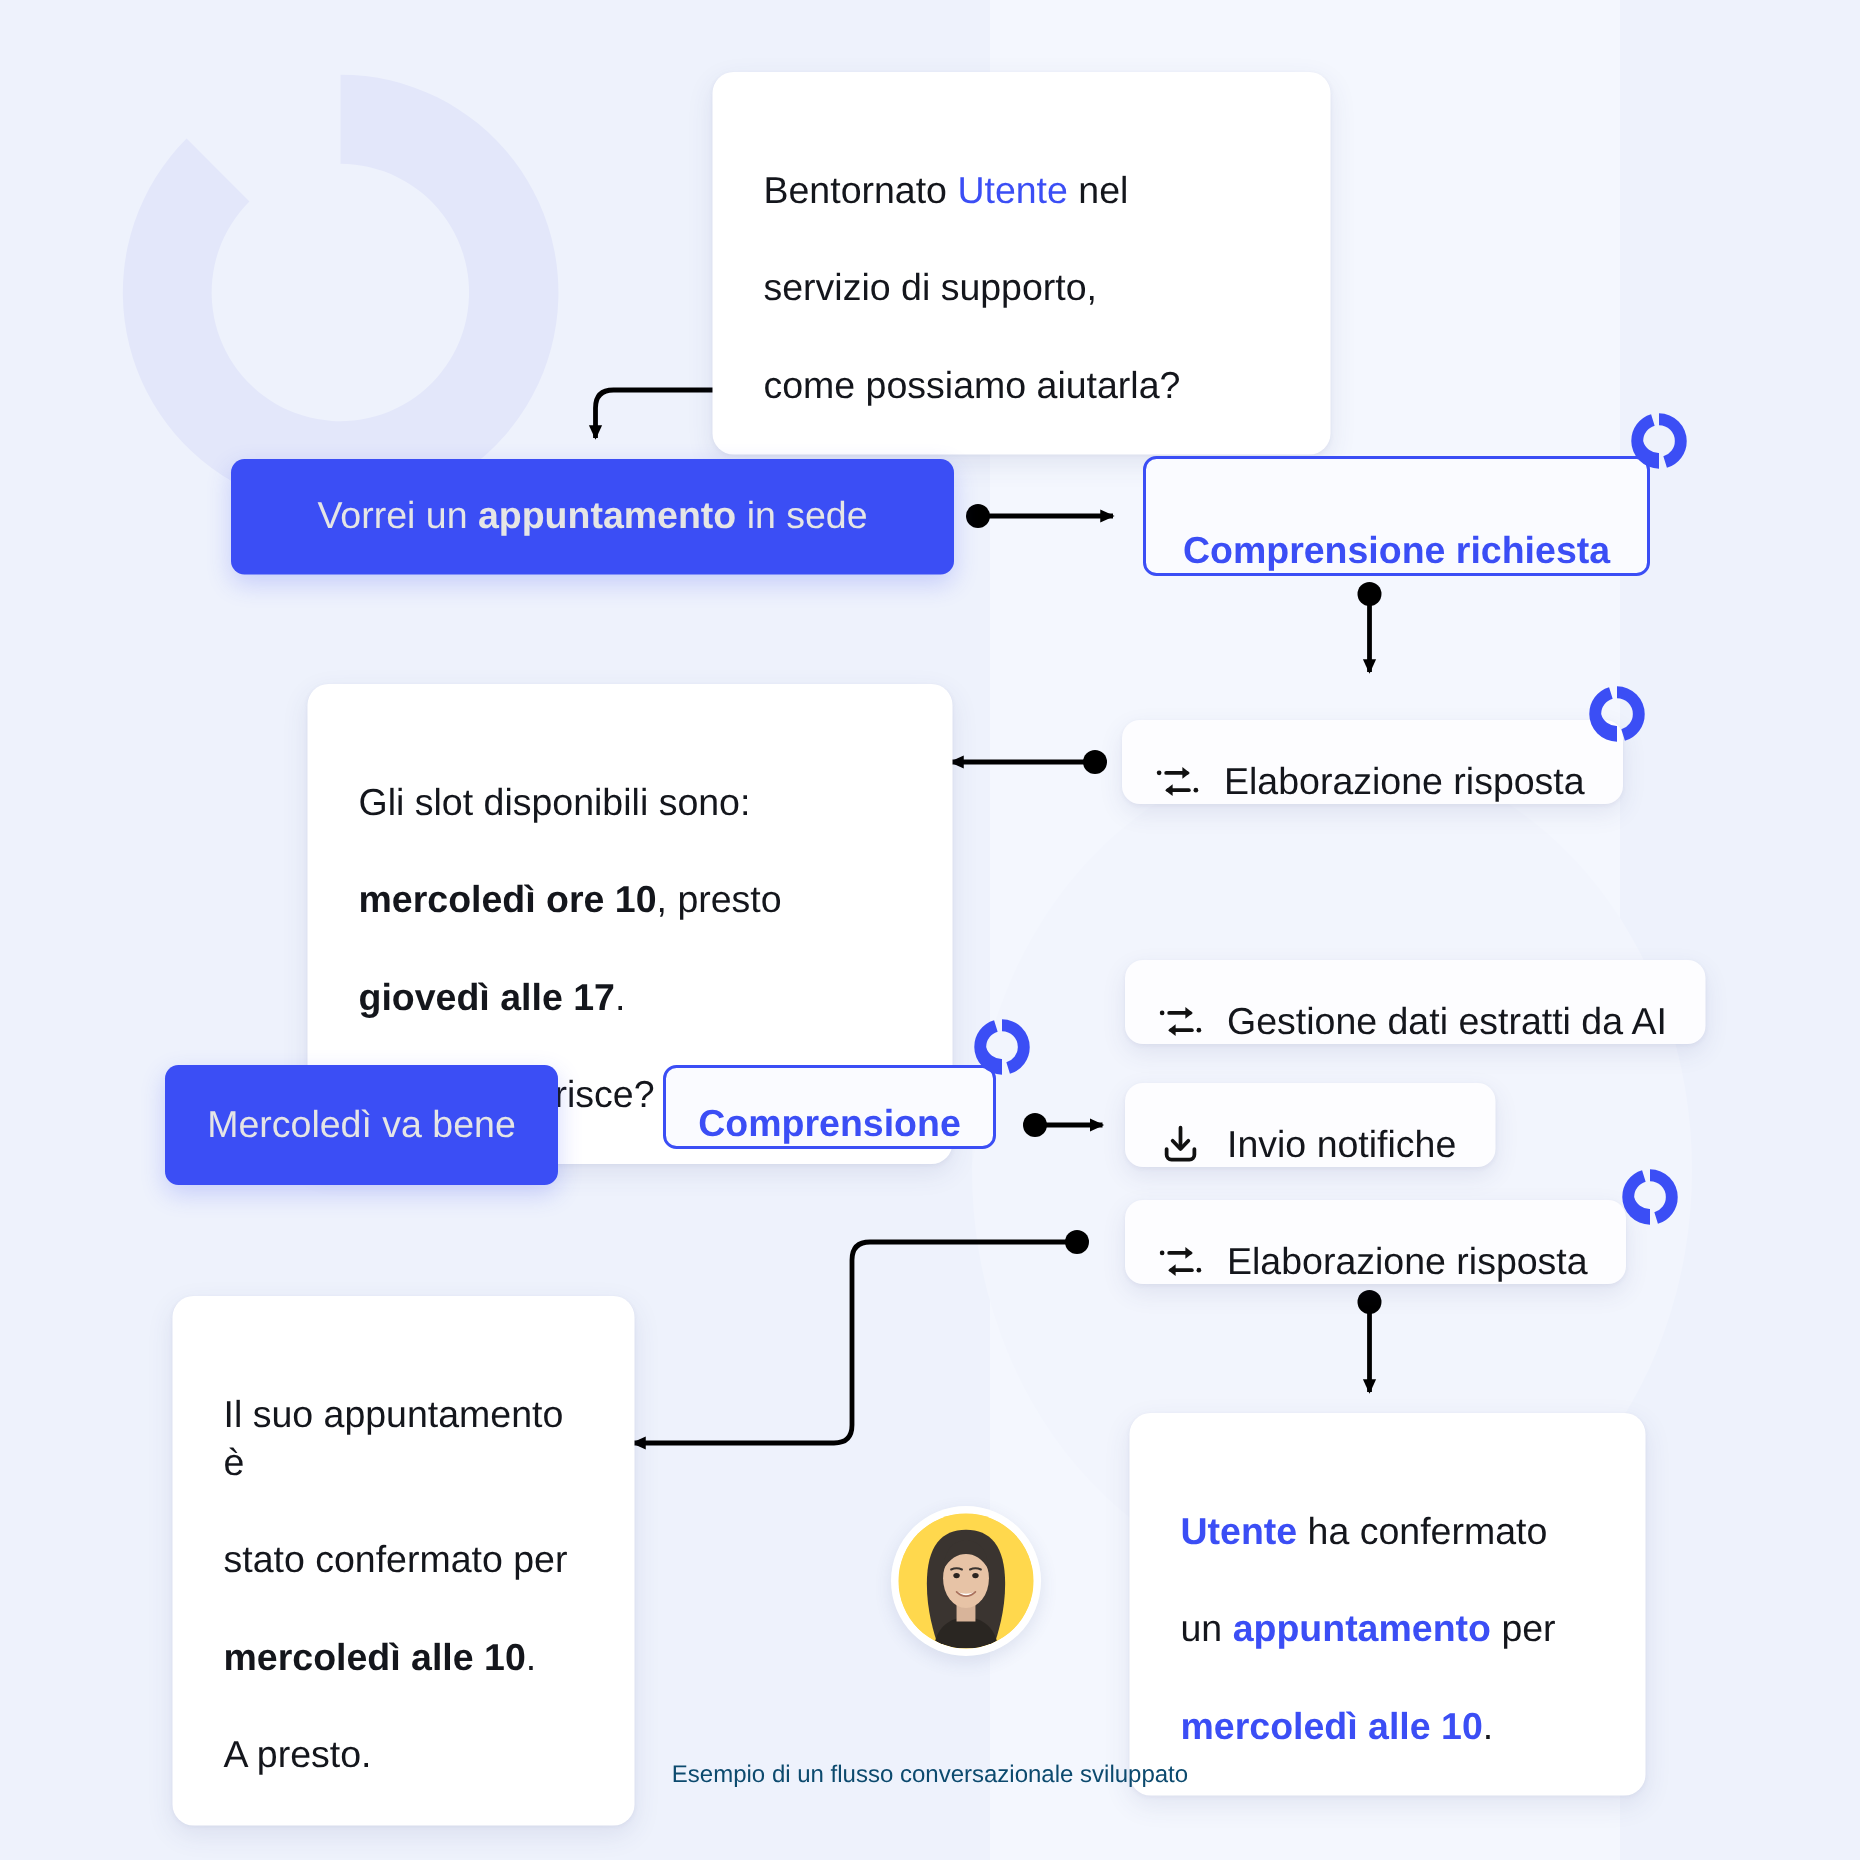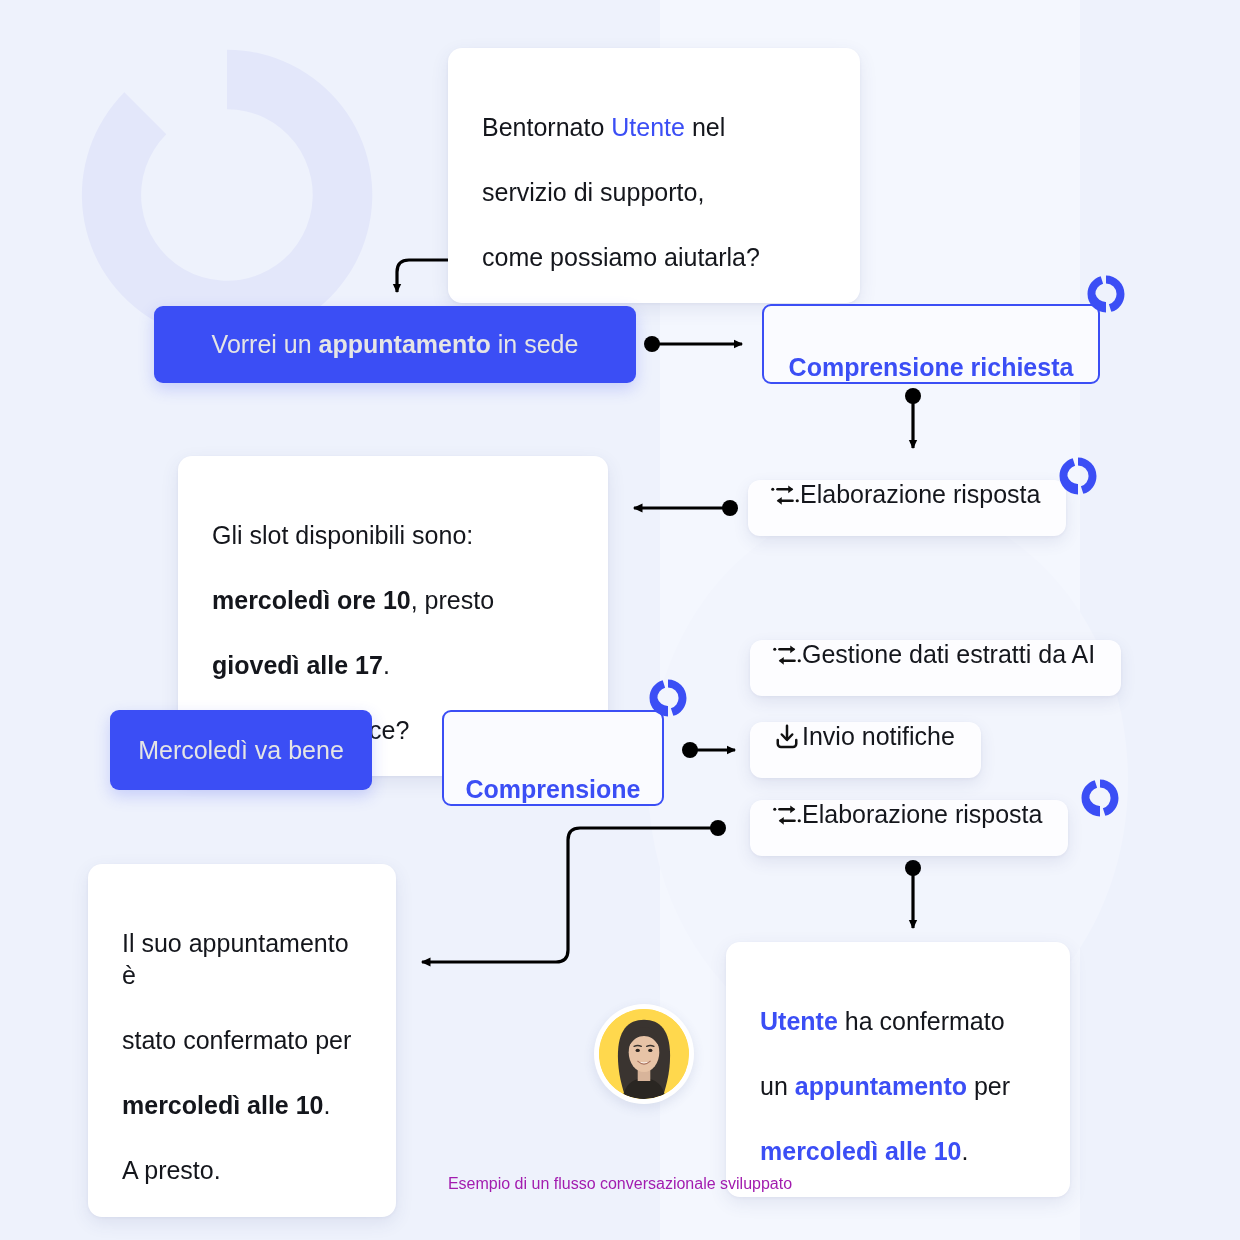--- a/index.html
+++ b/index.html
@@ -47,20 +47,21 @@
   .bubble {
     position: absolute;
     background: #ffffff;
     border-radius: 14px;
     box-shadow: 0 6px 18px rgba(60,70,130,0.10), 0 1px 3px rgba(60,70,130,0.06);
     padding: 30px 34px;
     font-size: 25px;
     line-height: 1.30;
     color: #14161c;
     white-space: pre-line;
+    margin-left: 27px;
   }
   .bubble b { font-weight: bold; }
   .accent { color: #3b4ef5; }
 
   .pill-blue {
     position: absolute;
     background: #3b4ef5;
     color: #e5e5e5;
     border-radius: 9px;
     display: flex; align-items: center; justify-content: center;
@@ -82,21 +83,21 @@
     display: flex; align-items: flex-end; justify-content: center;
     padding: 0 20px;
     text-align: center;
   }
 
   .chip {
     position: absolute;
     background: #fdfdff;
     border-radius: 12px;
     box-shadow: 0 6px 16px rgba(60,70,130,0.10), 0 1px 3px rgba(60,70,130,0.06);
-    display: flex; align-items: flex-start; 
+    display: flex; align-items: flex-end; gap: 16px;
     padding: 0 26px 0 22px;
     height: 56px;
     font-size: 25px;
     color: #14161c;
     white-space: nowrap;
   }
   .chip .ico { width: 30px; height: 30px; flex: 0 0 30px; display:block; }
 
   .spinner-badge { position: absolute; width: 44px; height: 44px; }
 
@@ -117,21 +118,21 @@
     overflow: hidden;
     position: relative;
   }
 
   
   .caption {
     position: absolute;
     left: 0; top: 1175px; width: 1240px;
     text-align: center;
     font-size: 16px;
-    color: #a21caf;
+    color: #0c4a6e;
   }
 </style>
 </head>
 <body>
 
 <div id="stage">
 
   <div class="bg-band"></div>
   <div class="bg-circle-lower"></div>
 
@@ -220,21 +221,21 @@
     <span>Gli slot disponibili sono:</span><br>
     <b>mercoledì ore 10</b><span>, presto</span><br>
     <b>giovedì alle 17</b><span>.</span><br>
     <span>Quale preferisce?</span>
   </div>
 
   <div class="pill-blue" style="left:110px; top:710px; width:262px; height:80px;">
     <span>Mercoledì va bene</span>
   </div>
 
-  <div class="pill-outline" style="left:442px; top:710px; width:222px; height:96px;">
+  <div class="pill-outline" style="left:442px; top:710px; width:222px; height:56px;">
     <span>Comprensione</span>
   </div>
   <svg class="spinner-badge" style="left:646px; top:676px;" viewBox="0 0 100 100">
     <path d="M50 8 A42 42 0 0 1 92 50 L74 50 A24 24 0 0 0 50 26 Z" fill="#3b4ef5"></path>
     <path d="M50 92 A42 42 0 0 1 8 50 L26 50 A24 24 0 0 0 50 68 Z" fill="#3b4ef5"></path>
     <path d="M92 50 A42 42 0 0 1 62 90.6 L56.6 73.2 A24 24 0 0 0 74 50 Z" fill="#3b4ef5"></path>
     <path d="M8 50 A42 42 0 0 1 38 9.4 L43.4 26.8 A24 24 0 0 0 26 50 Z" fill="#3b4ef5"></path>
   </svg>
 
   <div class="chip" style="left:750px; top:640px;">

